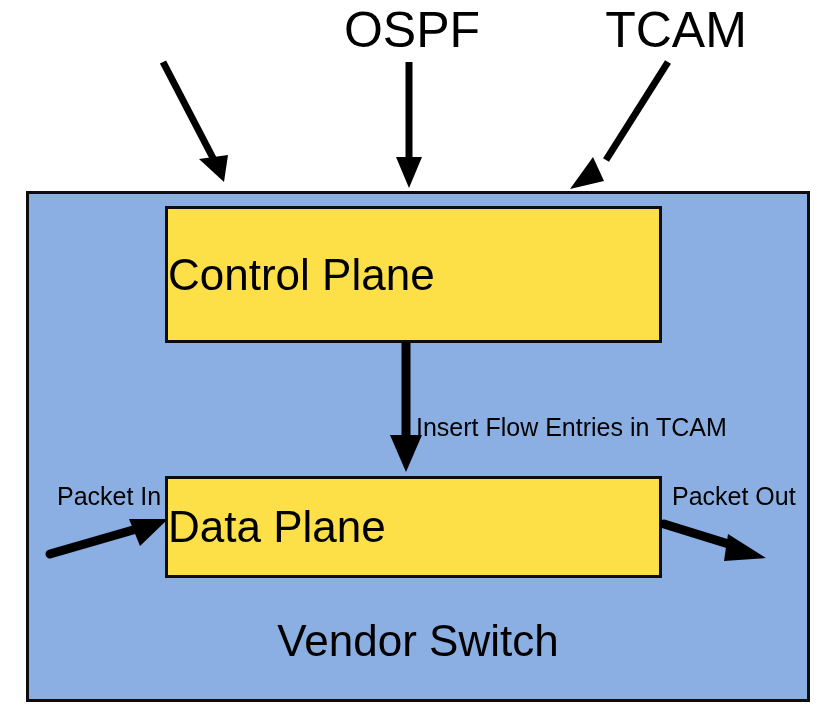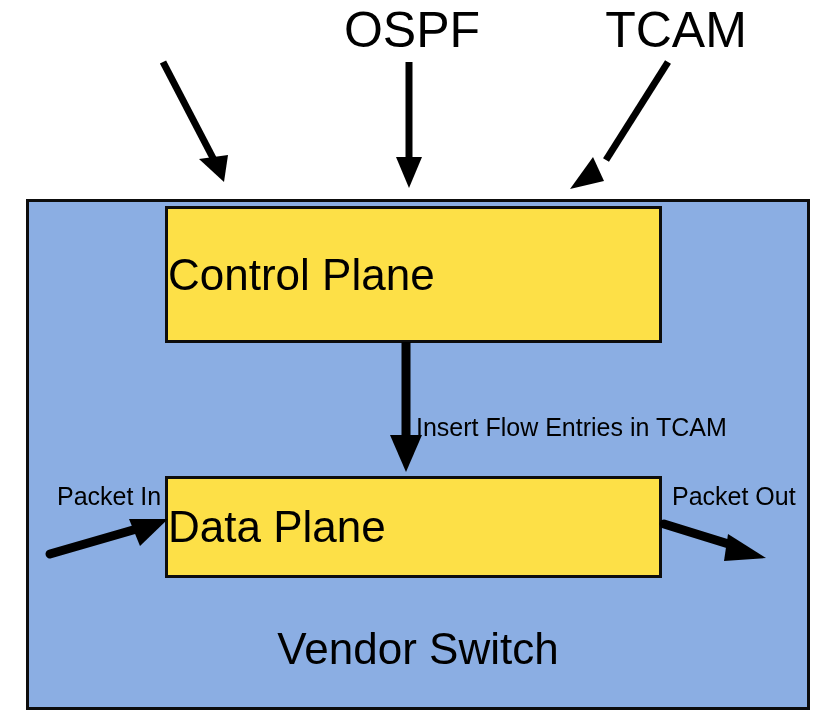--- a/index.html
+++ b/index.html
@@ -46,21 +46,20 @@
   
   #vendor-switch-box {
     position: absolute;
     left: 26px;
     top: 191px;
     width: 784px;
     height: 511px;
     background: #8BAEE3;
     border: 3px solid #0d0d0d;
     box-sizing: border-box;
-    margin-top: 8px;
   }
   #vendor-switch-label {
     position: absolute;
     left: 0;
     right: 0;
     top: 423px;
     text-align: center;
     color: #000000;
     font-size: 44px;
     line-height: 48px;

